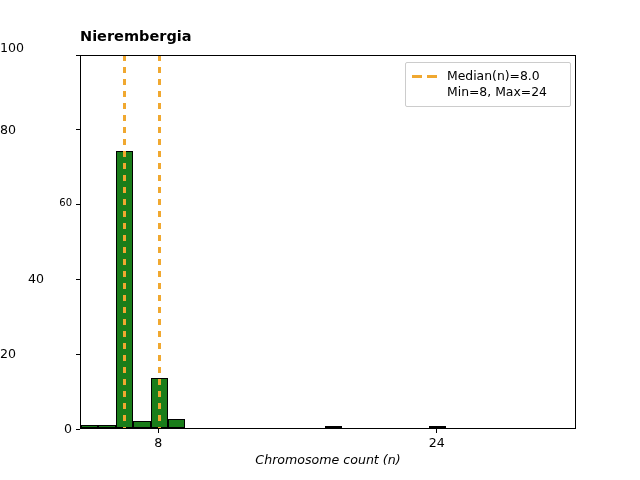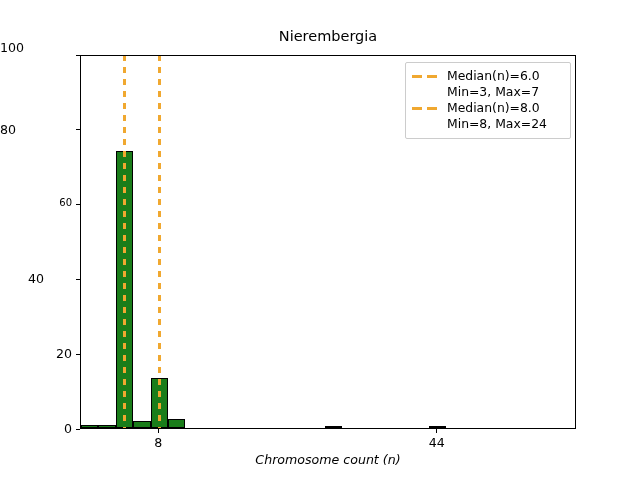--- a/index.html
+++ b/index.html
@@ -21,24 +21,25 @@
     height: 480px;
     background: #ffffff;
   }
 
   
   #chart-title {
     position: absolute;
     left: 80px;
     top: 28px;
     width: 496px;
-    text-align: center;
+    text-align: left;
     font-size: 14.5px;
     color: #000000;
     white-space: nowrap;
+    font-weight: bold;
   }
 
   
   #plot-area {
     position: absolute;
     left: 80px;
     top: 55px;
     width: 496px;
     height: 374px;
     border: 1.1px solid #000000;
@@ -154,21 +155,21 @@
 <body>
 
 <div id="figure">
 
   <div id="chart-title">Nierembergia</div>
 
   <div id="yaxis-ticks">
       <div class="ytick-mark" style="left: 76.2px; top: 428.5px;"></div>
       <div style="position: absolute; left: 0px; width: 72px; text-align: right; font-size: 12.6px; top: 421px;">0</div>
       <div class="ytick-mark" style="left: 76.2px; top: 353.7px;"></div>
-      <div style="position: absolute; left: 0px; width: 72px; text-align: right; font-size: 12.6px; top: 346.2px;">20</div>
+      <div style="position: absolute; left: 0px; width: 72px; text-align: left; font-size: 12.6px; top: 346.2px;">20</div>
       <div class="ytick-mark" style="left: 76.2px; top: 278.9px;"></div>
       <div style="position: absolute; left: 0px; width: 72px; text-align: center; font-size: 12.6px; top: 271.4px;">40</div>
       <div class="ytick-mark" style="left: 76.2px; top: 204.1px;"></div>
       <div style="position: absolute; left: 0px; width: 72px; text-align: right; font-size: 10px; top: 196.6px;">60</div>
       <div class="ytick-mark" style="left: 76.2px; top: 129.3px;"></div>
       <div style="position: absolute; left: 0px; width: 72px; text-align: left; font-size: 12.6px; top: 121.8px;">80</div>
       <div class="ytick-mark" style="left: 76.2px; top: 54.5px;"></div>
       <div style="position: absolute; left: 0px; width: 72px; text-align: left; font-size: 12.6px; top: 40px;">100</div>
     </div>
 
@@ -188,28 +189,24 @@
           <div class="median-line" style="left: 41.9088px;"></div>
           <div class="median-line" style="left: 76.7158px;"></div>
         </div>
     </div>
   </div>
 
   <div id="xaxis-ticks">
       <div class="xtick-mark" style="left: 157.816px; top: 429px;"></div>
       <div class="xtick-label" style="left: 158.316px; top: 435px;">8</div>
       <div class="xtick-mark" style="left: 436.272px; top: 429px;"></div>
-      <div class="xtick-label" style="left: 436.772px; top: 435px;">44</div>
+      <div class="xtick-label" style="left: 436.772px; top: 435px;">24</div>
     </div>
   <div id="xlabel">Chromosome count (n)</div>
 
   <div id="legend">
-      <div class="legend-entry">
-        <span class="legend-swatch"></span>
-        <span class="legend-text"><span>Median(n)=6.0</span><span class="l2">Min=3, Max=7</span></span>
-      </div>
       <div class="legend-entry">
         <span class="legend-swatch"></span>
         <span class="legend-text"><span>Median(n)=8.0</span><span class="l2">Min=8, Max=24</span></span>
       </div>
     </div>
 
 </div>
 
 </body></html>

